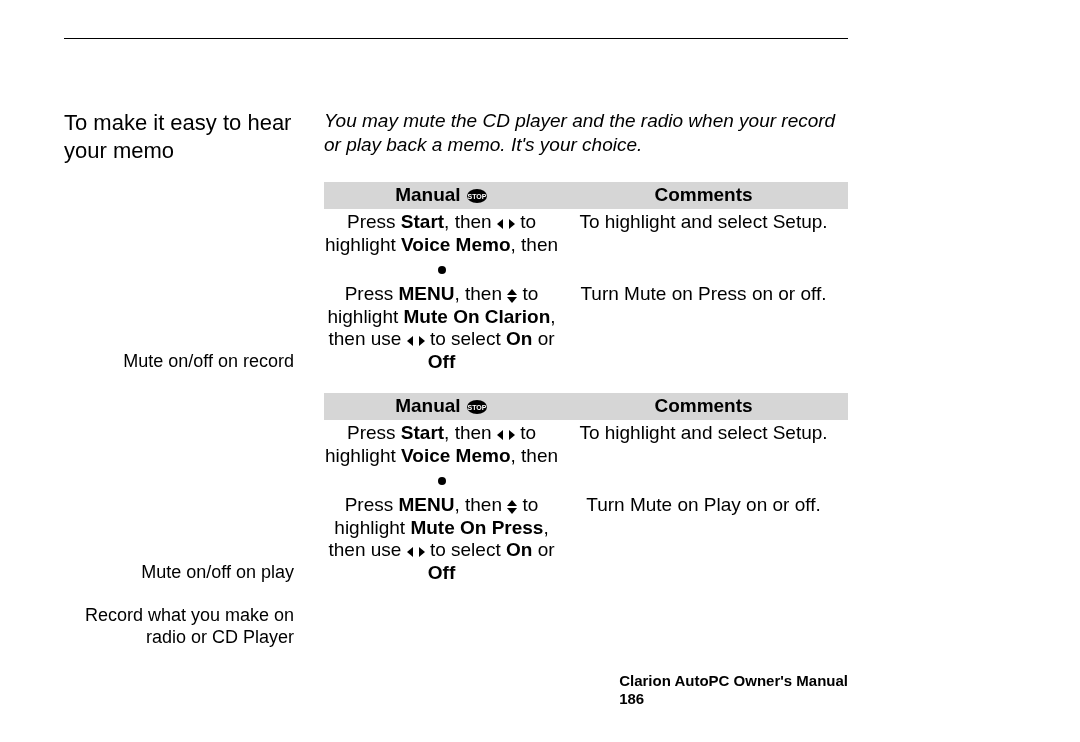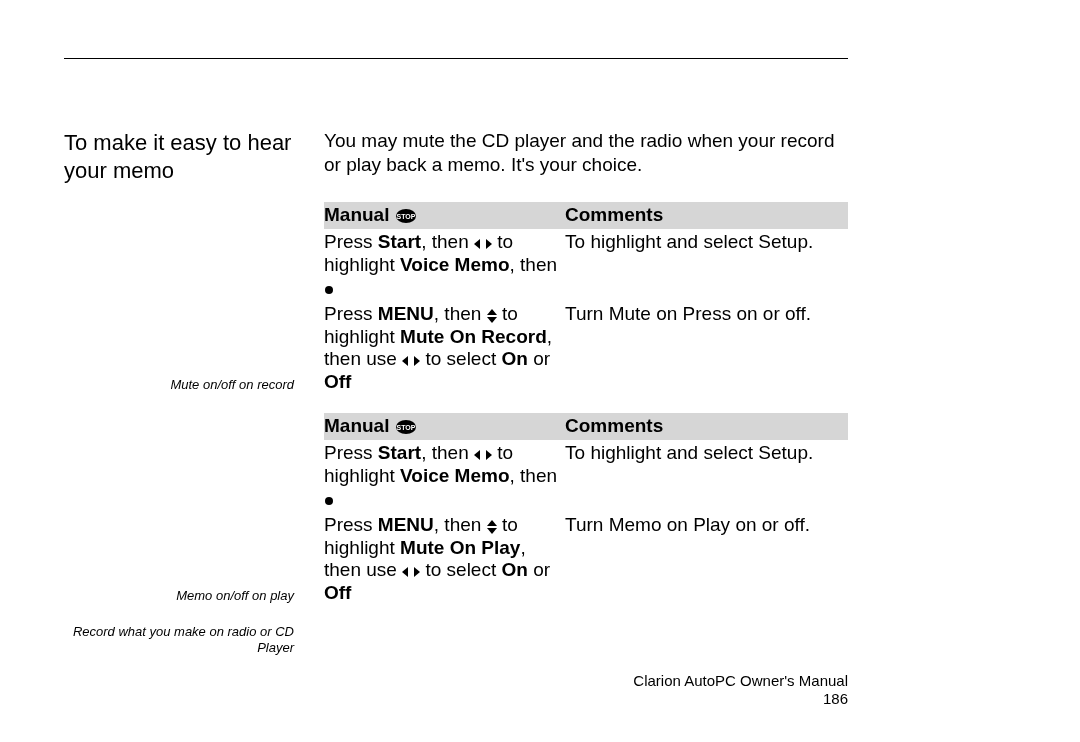--- a/index.html
+++ b/index.html
@@ -1,55 +1,55 @@
 <!DOCTYPE html>
 <html><head>
 <meta charset="utf-8">
 <style>
   * { box-sizing: border-box; margin: 0; padding: 0; }
   html, body { width: 1080px; height: 742px; background: #fff; font-family: Arial, Helvetica, sans-serif; color: #000; }
   .page {
     width: 912px;
     height: 742px;
-    padding: 58px 64px 30px 64px;
+    padding: 38px 64px 30px 64px;
     position: relative;
   }
   .rule {
     border-top: 1.5px solid #000;
     margin-bottom: 70px;
   }
   .content {
     display: grid;
     grid-template-columns: 230px 1fr;
     column-gap: 30px;
   }
   .side-heading {
     font-size: 22px;
     line-height: 1.25;
     font-weight: 400;
   }
   .side-note {
-    font-style: italic;
-    font-size: 13px;
+    font-size: 18px;
     line-height: 1.25;
     text-align: right;
   }
   .body-text {
     font-size: 19px;
     line-height: 1.25;
+    font-style: italic;
   }
   .table {
     width: 100%;
     border-collapse: collapse;
     font-size: 19px;
   }
   .table td, .table th {
     vertical-align: top;
     padding: 2px 6px 2px 0;
-    text-align: left;
+    text-align: center;
     margin-left: 40px;
   }
   .table .hdr {
     background: #d6d6d6;
     font-weight: 700;
   }
   .icon-stop, .icon-lr, .icon-ud, .icon-dot {
     display: inline-block;
     vertical-align: middle;
   }
@@ -58,22 +58,22 @@
   .icon-ud svg { width: 10px; height: 14px; vertical-align: -2px; }
   .icon-dot svg { width: 10px; height: 10px; vertical-align: -1px; }
   .col-manual { width: 46%; }
   .col-comments { width: 54%; }
   .section-gap { height: 18px; }
   .footer {
     position: absolute;
     right: 64px;
     bottom: 34px;
     font-size: 15px;
-    text-align: right;
     line-height: 1.2;
+    font-weight: bold;
   }
 </style>
 </head>
 <body>
 
 <div class="page">
   <div class="rule"></div>
 
   <div class="content">
 
@@ -113,35 +113,35 @@
                     <circle cx="5" cy="5" r="4" fill="#000"></circle>
                   </svg></span>
           </td>
           <td>To highlight and select Setup.</td>
         </tr>
         <tr>
           <td>
             <span>Press </span><b>MENU</b><span>, then </span><span class="icon-ud"><svg viewBox="0 0 10 14">
                     <polygon points="5,0 0,6 10,6" fill="#000"></polygon>
                     <polygon points="5,14 0,8 10,8" fill="#000"></polygon>
-                  </svg></span><span> to highlight </span><b>Mute On Record</b><span>, then use </span><span class="icon-lr"><svg viewBox="0 0 18 12">
+                  </svg></span><span> to highlight </span><b>Mute On Clarion</b><span>, then use </span><span class="icon-lr"><svg viewBox="0 0 18 12">
                     <polygon points="0,6 6,1 6,11" fill="#000"></polygon>
                     <polygon points="18,6 12,1 12,11" fill="#000"></polygon>
                   </svg></span><span> to select </span><b>On</b><span> or </span><b>Off</b>
           </td>
           <td>Turn Mute on Press on or off.</td>
         </tr>
       </tbody>
         </table>
     </div>
 
     <div class="section-gap"></div>
       <div class="section-gap"></div>
 
-    <div class="side-note" style="align-self:end; padding-bottom:2px;">Memo on/off on play</div>
+    <div class="side-note" style="align-self:end; padding-bottom:2px;">Mute on/off on play</div>
 
     <div>
       <table class="table">
         <colgroup>
             <col class="col-manual">
             <col class="col-comments">
           </colgroup>
         <tbody>
             <tr class="hdr">
           <th>
@@ -164,26 +164,26 @@
                     <circle cx="5" cy="5" r="4" fill="#000"></circle>
                   </svg></span>
           </td>
           <td>To highlight and select Setup.</td>
         </tr>
         <tr>
           <td>
             <span>Press </span><b>MENU</b><span>, then </span><span class="icon-ud"><svg viewBox="0 0 10 14">
                     <polygon points="5,0 0,6 10,6" fill="#000"></polygon>
                     <polygon points="5,14 0,8 10,8" fill="#000"></polygon>
-                  </svg></span><span> to highlight </span><b>Mute On Play</b><span>, then use </span><span class="icon-lr"><svg viewBox="0 0 18 12">
+                  </svg></span><span> to highlight </span><b>Mute On Press</b><span>, then use </span><span class="icon-lr"><svg viewBox="0 0 18 12">
                     <polygon points="0,6 6,1 6,11" fill="#000"></polygon>
                     <polygon points="18,6 12,1 12,11" fill="#000"></polygon>
                   </svg></span><span> to select </span><b>On</b><span> or </span><b>Off</b>
           </td>
-          <td>Turn Memo on Play on or off.</td>
+          <td>Turn Mute on Play on or off.</td>
         </tr>
       </tbody>
         </table>
     </div>
 
     <div class="section-gap"></div>
       <div class="section-gap"></div>
 
     <div class="side-note">Record what you make on radio or CD Player</div>
 

